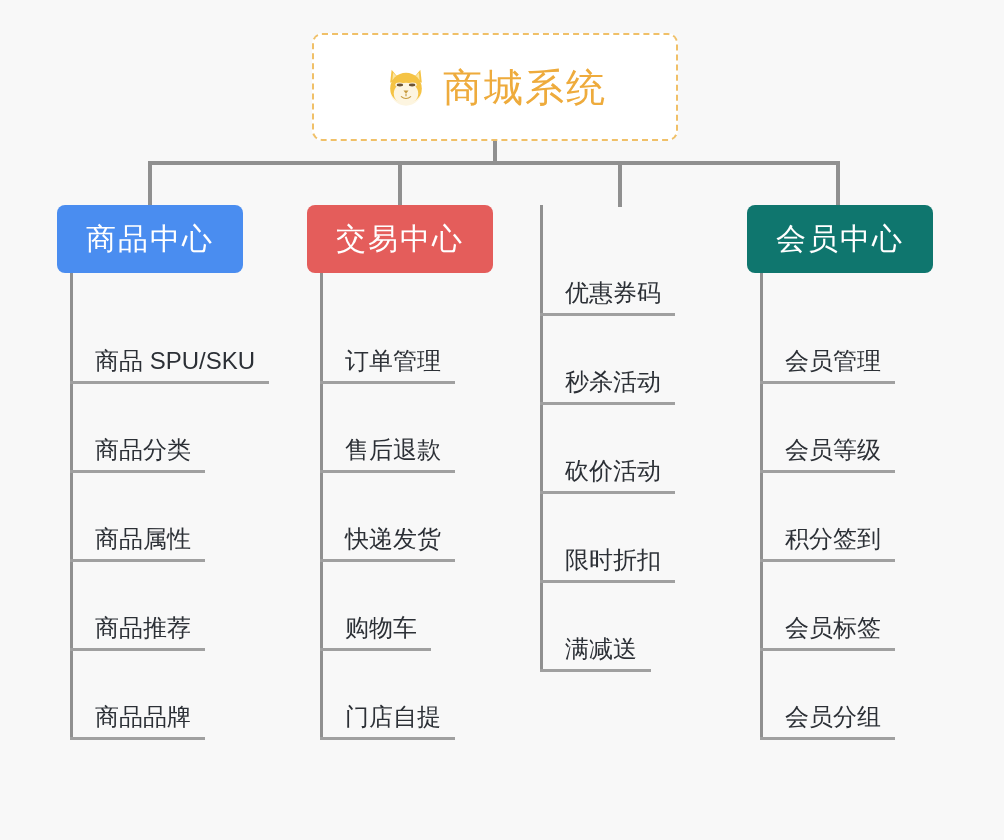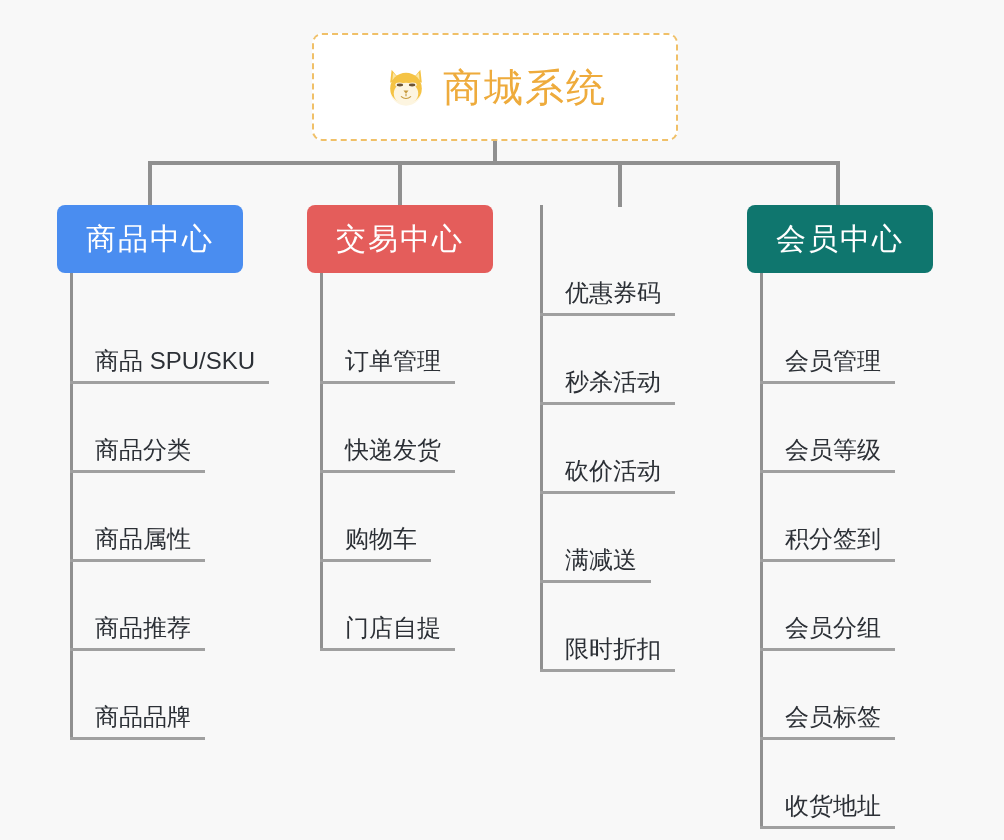--- a/index.html
+++ b/index.html
@@ -189,20 +189,23 @@
     <div class="branch-header hdr-trade" style="background: rgb(228, 93, 91);">
       <span>交易中心</span>
     </div>
     <div class="branch-body">
       <div class="spine" style="background: rgb(144, 144, 144);"></div>
       <ul class="leaf-list">
         <li class="leaf">
           <span class="leaf-text">订单管理</span>
         </li>
         <li class="leaf">
+          <span class="leaf-text">售后退款</span>
+        </li>
+        <li class="leaf">
           <span class="leaf-text">快递发货</span>
         </li>
         <li class="leaf">
           <span class="leaf-text">购物车</span>
         </li>
         <li class="leaf">
           <span class="leaf-text">门店自提</span>
         </li>
       </ul>
     </div>
@@ -215,24 +218,24 @@
         <li class="leaf">
           <span class="leaf-text">优惠券码</span>
         </li>
         <li class="leaf">
           <span class="leaf-text">秒杀活动</span>
         </li>
         <li class="leaf">
           <span class="leaf-text">砍价活动</span>
         </li>
         <li class="leaf">
+          <span class="leaf-text">限时折扣</span>
+        </li>
+        <li class="leaf">
           <span class="leaf-text">满减送</span>
-        </li>
-        <li class="leaf">
-          <span class="leaf-text">限时折扣</span>
         </li>
       </ul>
     </div>
   </div>
 
   <div class="branch branch-4">
     <div class="branch-header hdr-member" style="background: #0f766e;">
       <span>会员中心</span>
     </div>
     <div class="branch-body">
@@ -241,25 +244,22 @@
         <li class="leaf">
           <span class="leaf-text">会员管理</span>
         </li>
         <li class="leaf">
           <span class="leaf-text">会员等级</span>
         </li>
         <li class="leaf">
           <span class="leaf-text">积分签到</span>
         </li>
         <li class="leaf">
+          <span class="leaf-text">会员标签</span>
+        </li>
+        <li class="leaf">
           <span class="leaf-text">会员分组</span>
         </li>
-        <li class="leaf">
-          <span class="leaf-text">会员标签</span>
-        </li>
-        <li class="leaf">
-          <span class="leaf-text">收货地址</span>
-        </li>
       </ul>
     </div>
   </div>
 
 </div>
 
 </body></html>

